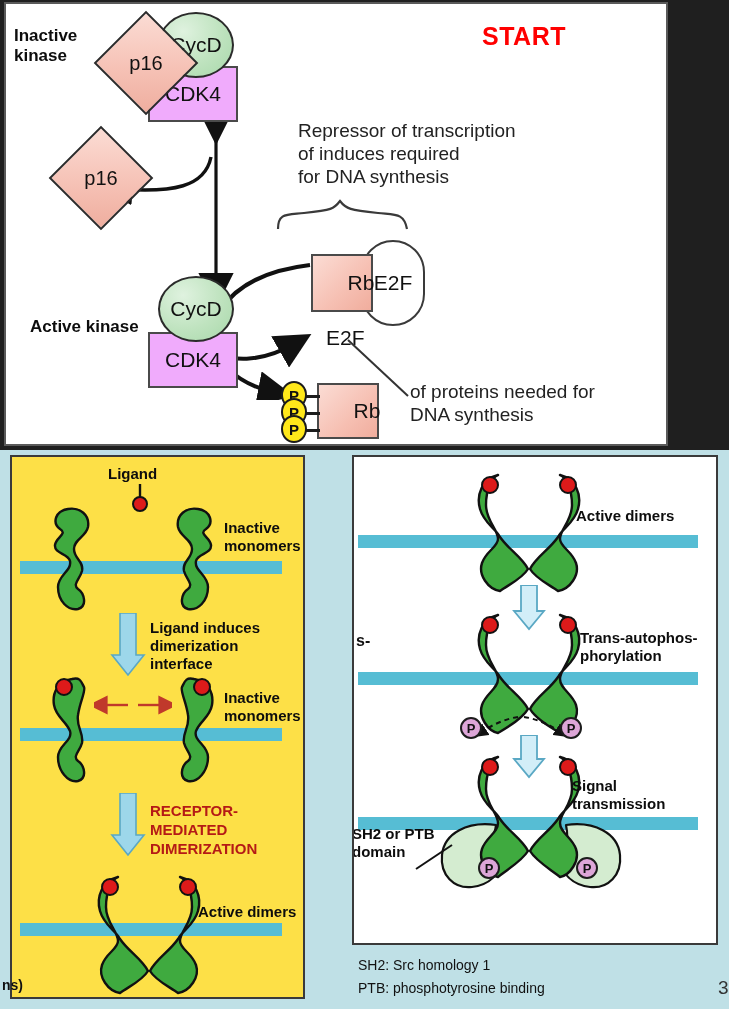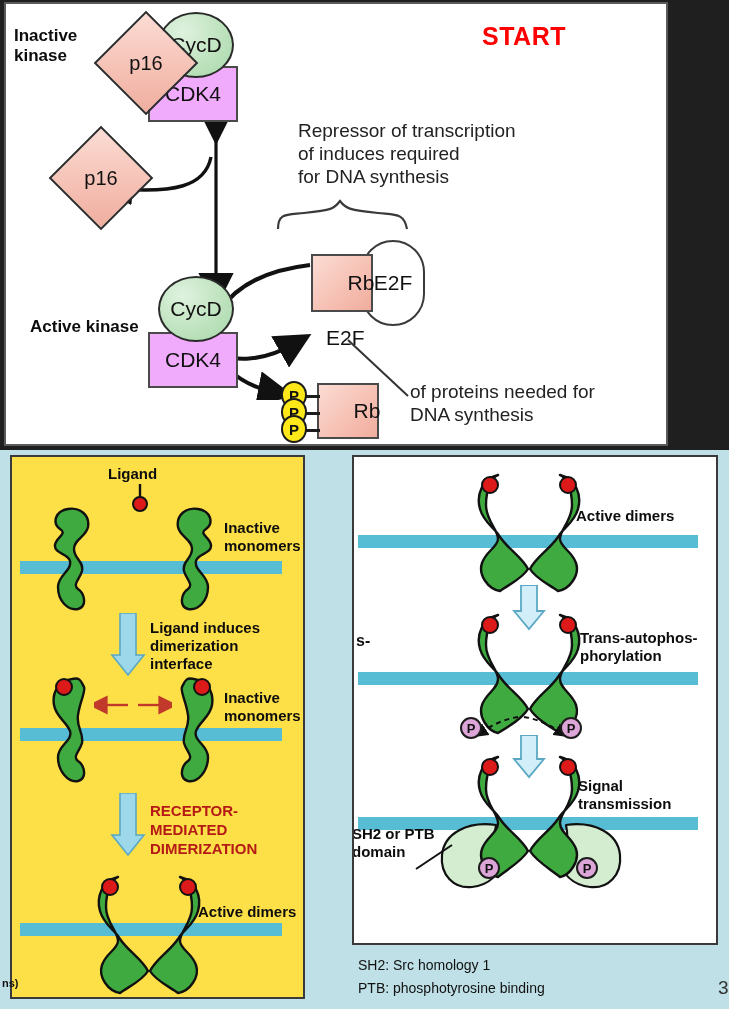--- a/index.html
+++ b/index.html
@@ -105,21 +105,21 @@
   .red-bold { font-weight: bold; font-size: 15px; color: #b51a16; line-height: 1.25; }
   .legend-txt { font-size: 14px; color: #111; }
   #legend {
     position: absolute; left: 358px; top: 957px; width: 330px;
   }
   #legend div { margin-bottom: 7px; }
   #page-number {
     position: absolute; right: 1px; top: 977px;
     font-size: 19px; color: #333; overflow: hidden; height: 22px; width: 10px;
   }
-  #clip-left-frag { position: absolute; left: 2px; top: 977px; font-weight: bold; font-size: 11px; color: #111; }
+  #clip-left-frag { position: absolute; left: 2px; top: 977px; font-weight: bold; font-size: 14px; color: #111; }
   #clip-right-frag { position: absolute; left: 356px; top: 632px; font-weight: bold; font-size: 16px; color: #111; }
 </style>
 </head>
 <body>
 
 <div class="stage">
 
   <div id="top-panel">
 
     <div class="start-label">START</div>
@@ -359,21 +359,21 @@
                C70,84 84,92 90,104 C84,114 70,122 60,130
                C50,128 40,114 44,102 C48,90 60,86 60,76
                C60,66 48,58 48,42 C48,26 54,12 60,10 Z" fill="#3faa3f" stroke="#111" stroke-width="2.4" stroke-linejoin="round"></path>
       <path d="M122,10 C138,14 144,30 140,44 C136,58 126,62 120,72
                C112,84 98,92 92,104 C98,114 112,122 122,130
                C132,128 142,114 138,102 C134,90 122,86 122,76
                C122,66 134,58 134,42 C134,26 128,12 122,10 Z" fill="#3faa3f" stroke="#111" stroke-width="2.4" stroke-linejoin="round"></path>
       <circle cx="52" cy="20" r="8" fill="#dd1a1a" stroke="#111" stroke-width="2"></circle>
       <circle cx="130" cy="20" r="8" fill="#dd1a1a" stroke="#111" stroke-width="2"></circle>
     </svg>
-    <div class="small-bold txt-blk" style="left:224px; top:320px;">
+    <div class="small-bold txt-blk" style="left:218px; top:320px;">
       <div>Signal</div>
       <div>transmission</div>
     </div>
     <div class="pcircle" style="left:124px; top:400px;">P</div>
     <div class="pcircle" style="left:222px; top:400px;">P</div>
 
     <div class="small-bold txt-blk" style="left:-2px; top:368px; white-space:nowrap;">
       <div>SH2 or PTB</div>
       <div>domain</div>
     </div>

